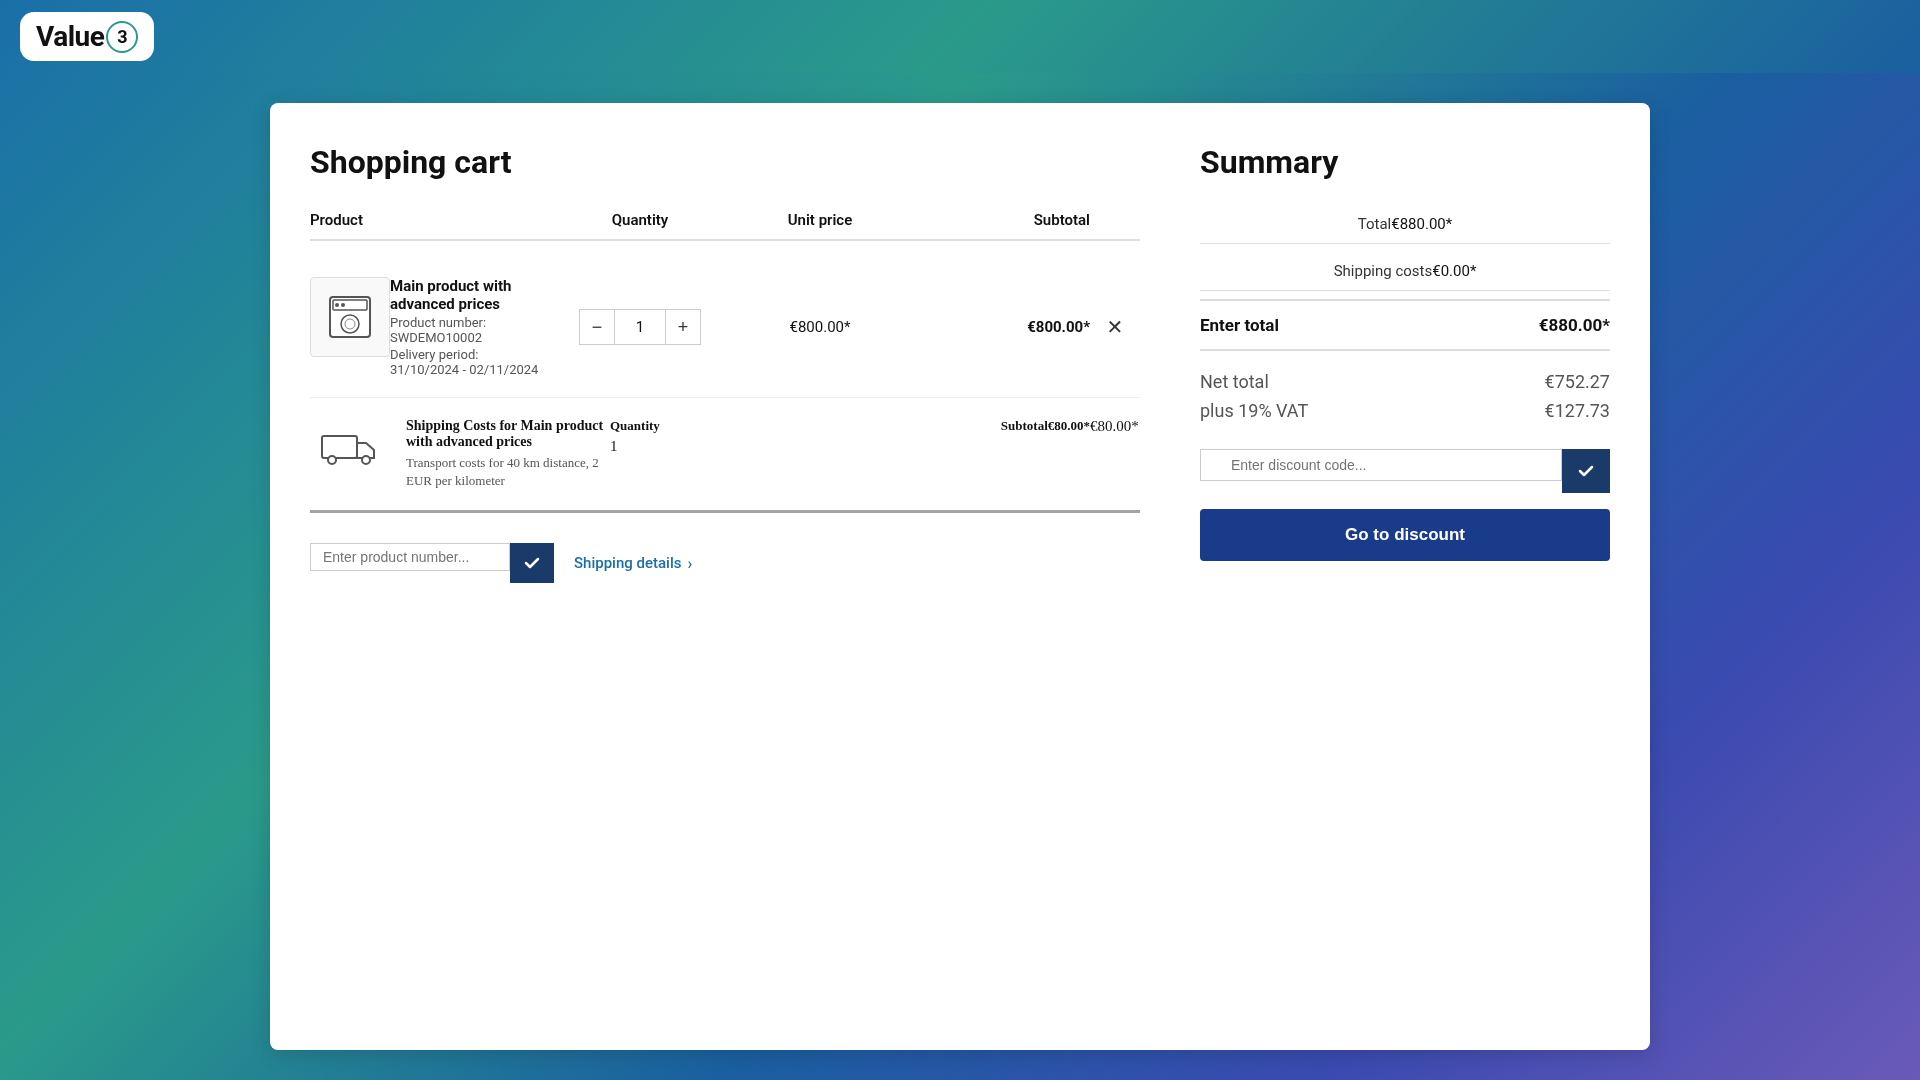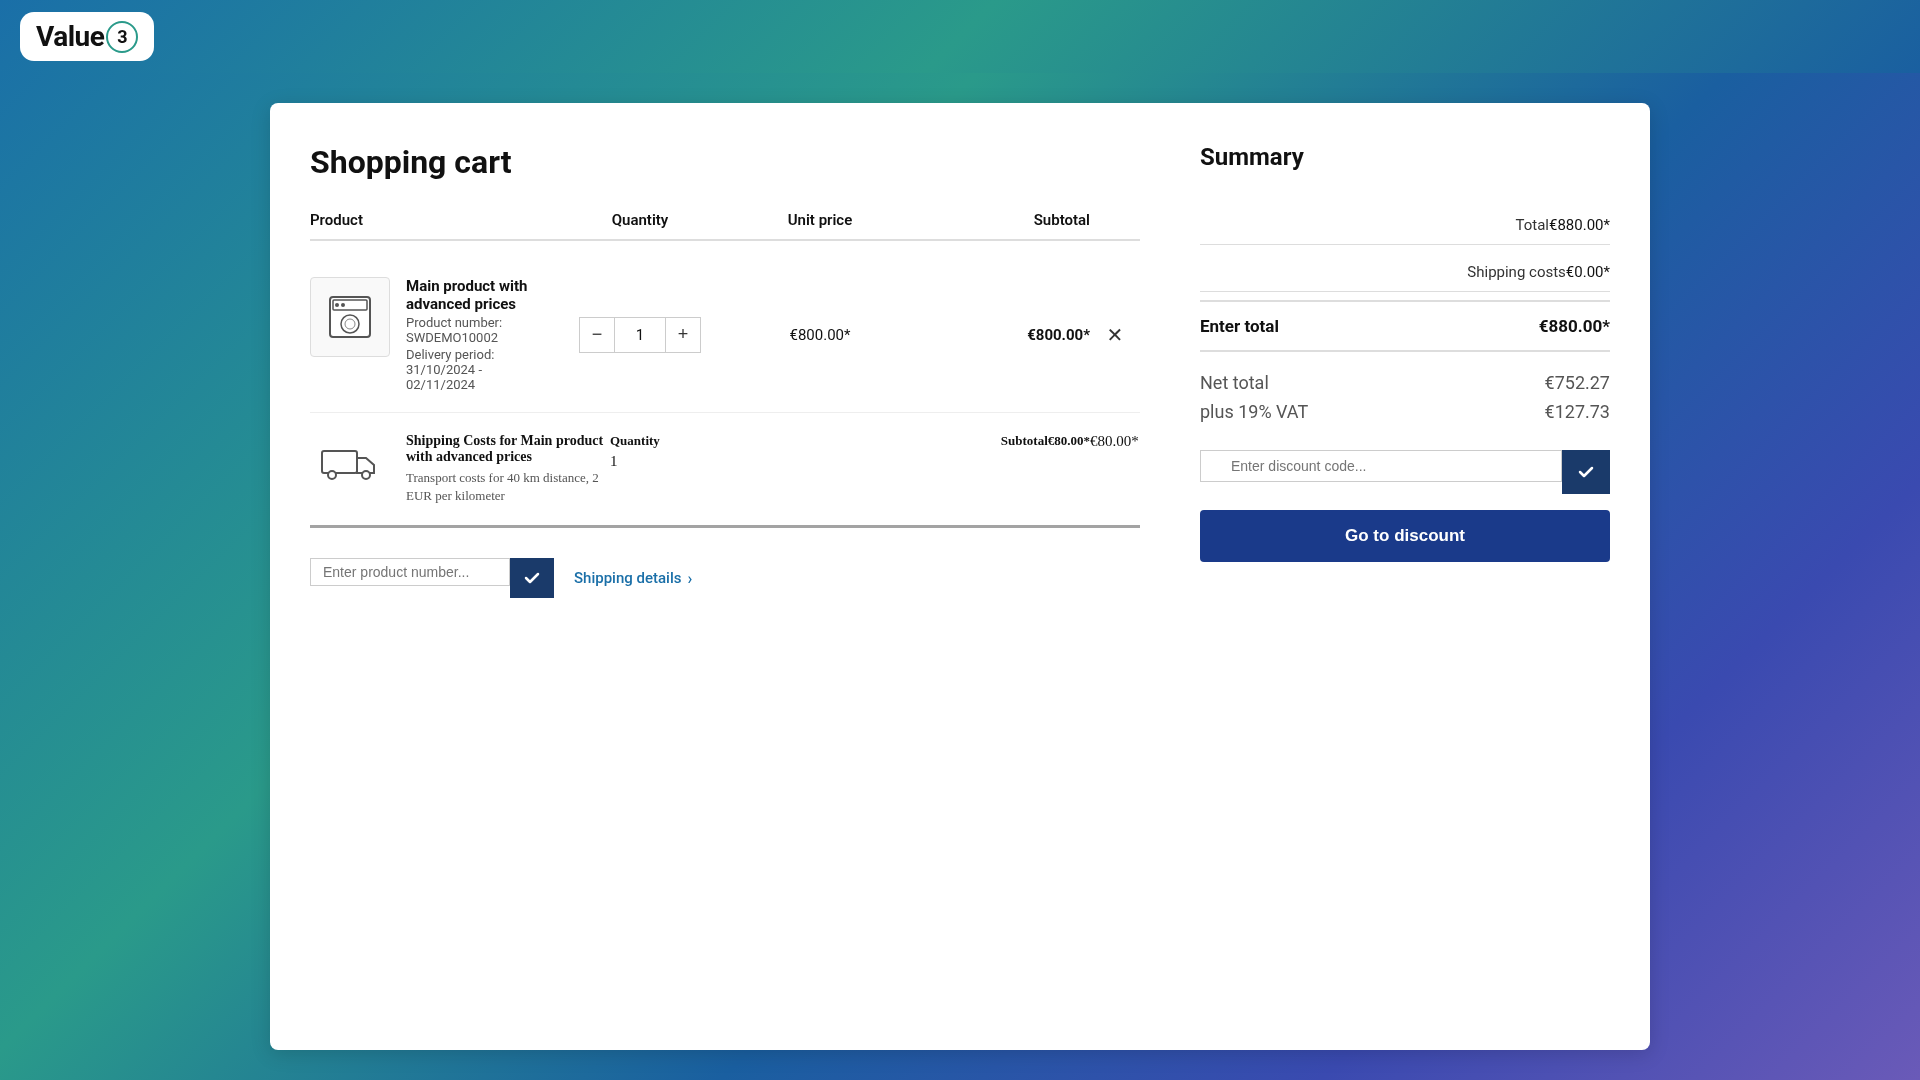--- a/index.html
+++ b/index.html
@@ -104,21 +104,20 @@
       display: grid;
       grid-template-columns: 1fr 180px 180px 180px 50px;
       align-items: center;
       padding: 20px 0;
       border-bottom: 1px solid #eee;
     }
 
     .product-info {
       display: flex;
       align-items: flex-start;
-      gap: 16px;
     }
 
     .product-image {
       width: 80px;
       height: 80px;
       border: 1px solid #ddd;
       border-radius: 4px;
       display: flex;
       align-items: center;
       justify-content: center;
@@ -317,29 +316,29 @@
       font-weight: 500;
       text-decoration: none;
       display: flex;
       align-items: center;
       gap: 6px;
       cursor: pointer;
     }
 
     
     .summary-title {
-      font-size: 24px;
-      font-weight: 700;
-      color: #111;
-      margin-bottom: 35px;
+      font-size: 32px;
+      font-weight: 700;
+      color: #111;
+      margin-bottom: 24px;
     }
 
     .summary-row {
       display: flex;
-      justify-content: flex-end;
+      justify-content: center;
       align-items: center;
       padding: 10px 0;
       font-size: 15px;
       color: #111;
     }
 
     .summary-row.bordered {
       border-bottom: 1px solid #ddd;
       margin-bottom: 8px;
     }

